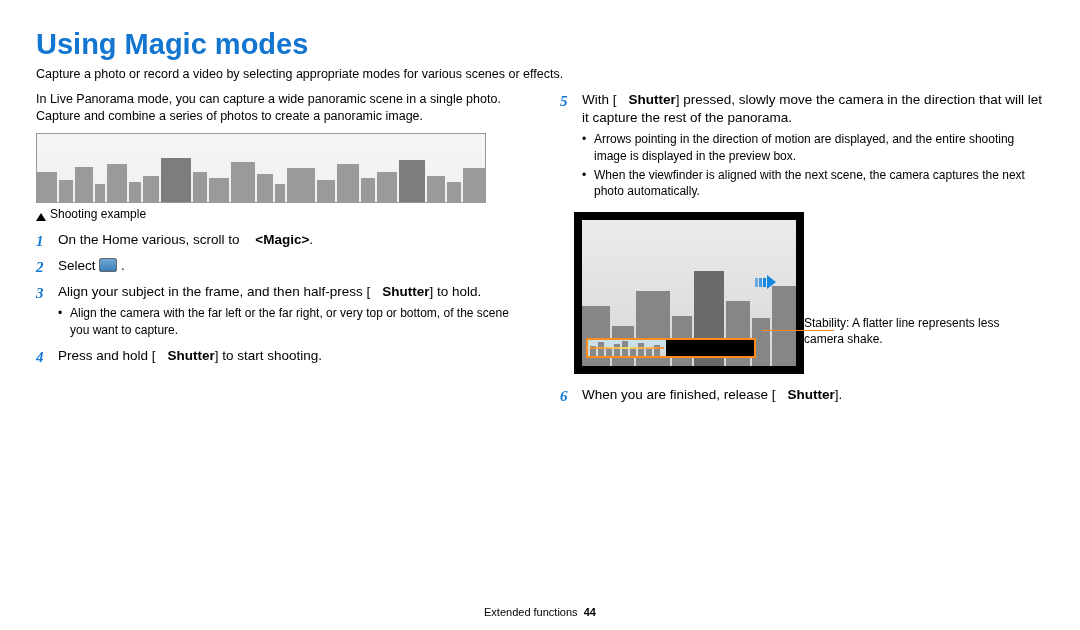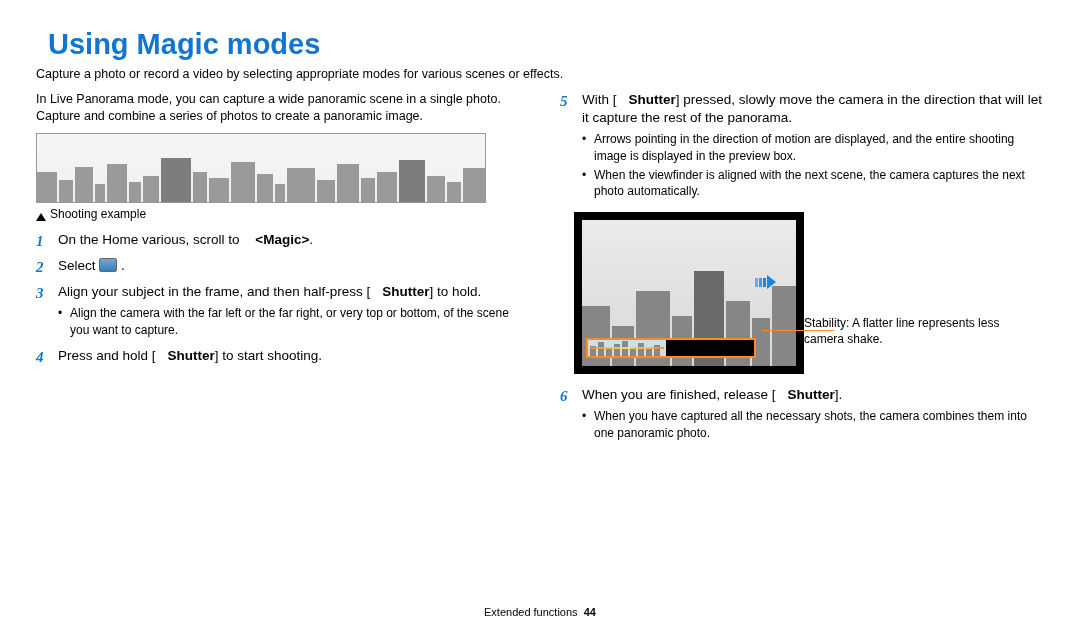--- a/index.html
+++ b/index.html
@@ -10,21 +10,20 @@
     background: #fff;
     color: #000;
     padding: 28px 36px 0 36px;
     position: relative;
   }
   .title {
     color: #1276d1;
     font-size: 29px;
     font-weight: 700;
     margin-bottom: 6px;
-    margin-left: 12px;
   }
   .intro {
     font-size: 12.5px;
     margin-bottom: 10px;
   }
   .cols {
     display: flex;
     gap: 40px;
   }
   .col { flex: 1; }
@@ -366,23 +365,20 @@
       </div>
       <div class="annot-line"></div>
       <div class="annot-text">Stability: A flatter line represents less camera shake.</div>
     </div>
 
     <ol class="steps">
       <li class="step">
         <span class="step-num">6</span>
         <span class="step-body">
           <span>When you are finished, release [</span><span class="bold">Shutter</span><span>].</span>
-          <ul class="sub-bullets">
-            <li>When you have captured all the necessary shots, the camera combines them into one panoramic photo.</li>
-          </ul>
         </span>
       </li>
     </ol>
   </div>
 </div>
 
 <div class="footer">
   <span>Extended functions</span>&nbsp;&nbsp;<span class="pg">44</span>
 </div>
 

